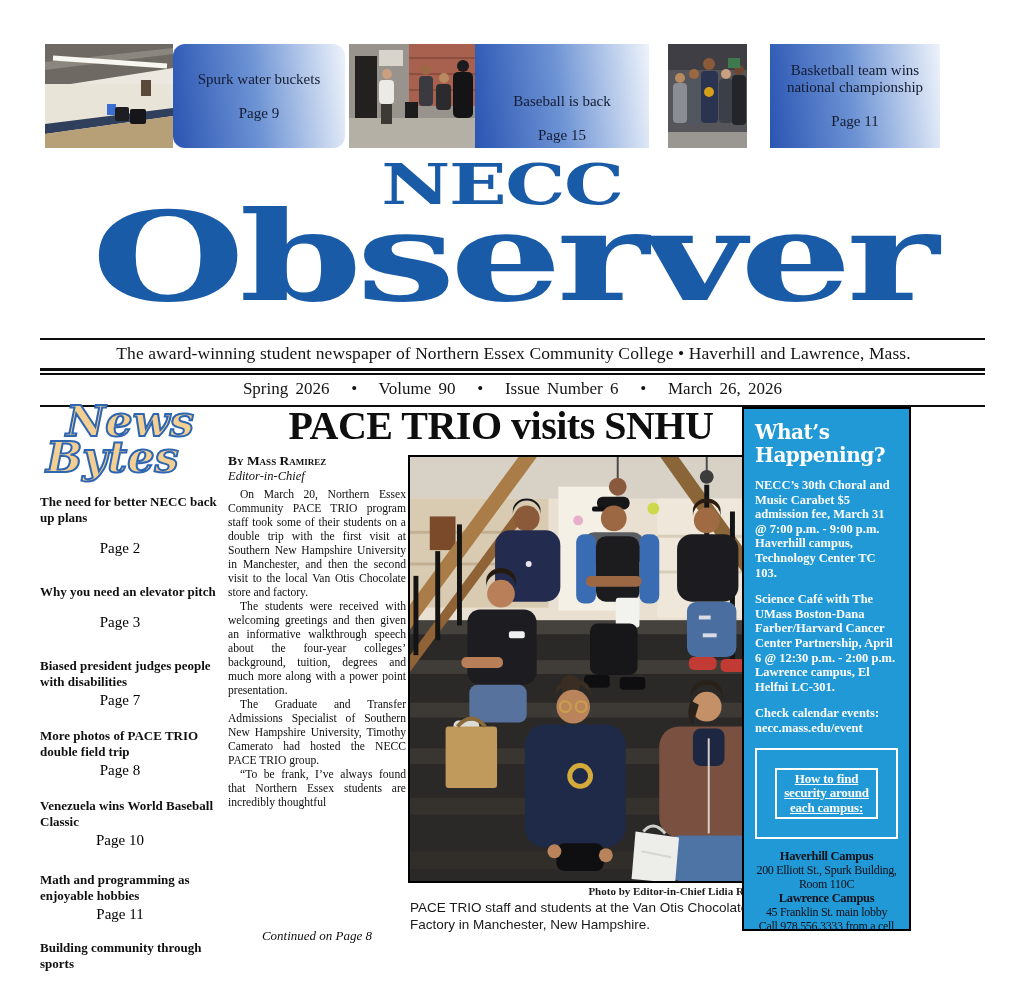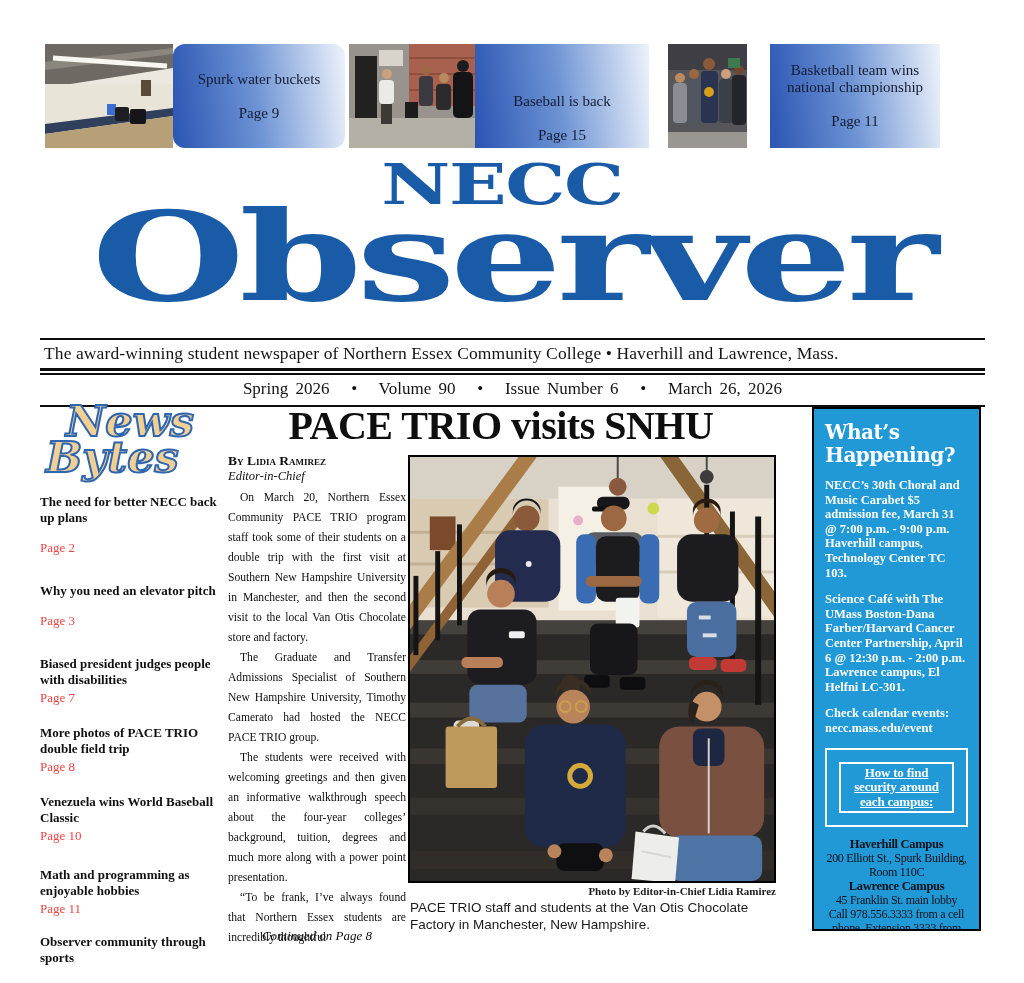--- a/index.html
+++ b/index.html
@@ -32,21 +32,21 @@
   .mast-title {
     position:absolute; left:60px; top:188px; width:905px; text-align:center;
     font-family:"DejaVu Serif", serif; font-weight:bold; color:#1a5ba8;
     font-size:124px; line-height:138px; transform:scaleX(1.42); transform-origin:center;
     letter-spacing:-4px;
   }
 
   .mast-rules { position:absolute; left:40px; top:338px; width:945px; }
   .tagline {
     border-top:2px solid #0d0d0d; padding:3px 2px 4px 4px;
-    font-size:17.5px; letter-spacing:0.1px; color:#141414; white-space:nowrap;
+    font-size:17.5px; letter-spacing:0.1px; color:#141414; white-space:nowrap;text-align:center;
   }
   .double-rule { height:7px; border-top:3px solid #0d0d0d; border-bottom:2px solid #0d0d0d; }
   .dateline {
     text-align:center; padding:4px 0 6px; font-size:17px; color:#141414;
     white-space:pre-wrap; word-spacing:3px;
   }
   .bottom-rule { border-top:2px solid #0d0d0d; }
 
   
   .newsbytes { position:absolute; left:40px; top:404px; width:178px; }
@@ -54,62 +54,62 @@
   .nb-line {
     font-family:"DejaVu Serif", serif; font-style:italic; font-weight:bold;
     font-size:43px; line-height:34px; color:#f3cf92;
     -webkit-text-stroke:2px #2e66b2;
     text-shadow:0 0 1px #2e66b2;
   }
   .nb-line2 { margin-left:-4px; margin-top:2px; }
   .nb-line1 { margin-left:16px; }
   .nb-item { margin-bottom:13px; }
   .nb-title { font-weight:bold; font-size:13px; line-height:16px; color:#101010; }
-  .nb-page  { text-align:left; font-size:13px; padding:14px 18px 14px 0; color:#ef4444; }
+  .nb-page  { text-align:center; font-size:15px; padding:14px 18px 14px 0; color:#000000; }
 
   
   .headline {
     position:absolute; left:222px; top:405px; width:558px; text-align:center;
     font-weight:bold; font-size:40px; line-height:42px; color:#0e0e0e;
     letter-spacing:-0.5px;
   }
   .byline { position:absolute; left:228px; top:453px; width:178px;
     font-weight:bold; font-variant:small-caps; font-size:13.5px; color:#0e0e0e; }
   .byline-role { position:absolute; left:228px; top:469px; width:178px;
     font-style:italic; font-size:12.5px; color:#0e0e0e; }
   .bodycol {
     position:absolute; left:228px; top:488px; width:178px;
-    font-size:11.6px; line-height:20px; text-align:justify; color:#0e0e0e;
+    font-size:11.6px; line-height:14px; text-align:justify; color:#0e0e0e;
   }
   .bodycol p { text-indent:12px; margin:0; }
   .continued { position:absolute; left:228px; top:928px; width:178px;
     text-align:center; font-style:italic; font-size:13px; color:#0e0e0e; }
 
   .main-photo {
     position:absolute; left:408px; top:455px; width:368px; height:428px;
     border:2px solid #000; overflow:hidden; background:#e9e0d2;
   }
   .main-photo svg { display:block; width:100%; height:100%; }
   .photo-credit { position:absolute; left:408px; top:885px; width:368px;
     text-align:right; font-weight:bold; font-size:11px; color:#1a1a1a; }
   .photo-caption { position:absolute; left:410px; top:899px; width:364px;
     font-family:"Liberation Sans", sans-serif; font-weight:normal;
     font-size:13.5px; line-height:17px; color:#1a1a1a; }
 
   
   .happening {
-    position:absolute; left:812px; top:407px; width:169px; height:524px;
+    position:absolute; left:742px; top:407px; width:169px; height:524px;
     background:#2199d6; border:2px solid #000; padding:12px 11px 8px; overflow:hidden;
   }
   .wh-title {
     font-family:"DejaVu Serif", serif; font-weight:bold; color:#ffffff;
     font-size:20px; line-height:23px; margin-bottom:11px; letter-spacing:-0.5px;
   }
   .wh-event { font-weight:bold; color:#ffffff; font-size:12.5px; line-height:14.6px; margin-bottom:12px; }
-  .security-outer { border:2px solid #ffffff; padding:12px; margin:2px 0 10px; }
+  .security-outer { border:2px solid #ffffff; padding:18px; margin:2px 0 10px; }
   .security-inner { border:2px solid #ffffff; padding:2px 1px; text-align:center; }
   .security-head { font-weight:bold; color:#ffffff; font-size:13px; line-height:14.5px;
     text-decoration:underline; letter-spacing:-0.2px; }
   .campus { text-align:center; color:#101018; font-size:12px; line-height:14px; letter-spacing:-0.3px; }
   .campus .b { font-weight:bold; font-size:12.5px; }
 </style>
 </head>
 <body>
 
 <div id="page">
@@ -222,33 +222,33 @@
     </div>
     <div class="nb-item">
       <div class="nb-title">Venezuela wins World Baseball Classic</div>
       <div class="nb-page" style="padding-top:2px; padding-bottom:10px;">Page 10</div>
     </div>
     <div class="nb-item">
       <div class="nb-title">Math and programming as enjoyable hobbies</div>
       <div class="nb-page" style="padding-top:2px; padding-bottom:4px;">Page 11</div>
     </div>
     <div class="nb-item">
-      <div class="nb-title">Observer community through sports</div>
+      <div class="nb-title">Building community through sports</div>
       <div class="nb-page">Page 13</div>
     </div>
   </div>
 
   <div class="headline">PACE TRIO visits SNHU</div>
-  <div class="byline">By Lidia Ramirez</div>
+  <div class="byline">By Mass Ramirez</div>
   <div class="byline-role">Editor-in-Chief</div>
 
   <div class="bodycol">
     <p>On March 20, Northern Essex Community PACE TRIO program staff took some of their students on a double trip with the first visit at Southern New Hampshire University in Manchester, and then the second visit to the local Van Otis Chocolate store and factory.</p>
+    <p>The students were received with welcoming greetings and then given an informative walkthrough speech about the four-year colleges’ background, tuition, degrees and much more along with a power point presentation.</p>
     <p>The Graduate and Transfer Admissions Specialist of Southern New Hampshire University, Timothy Camerato had hosted the NECC PACE TRIO group.</p>
-    <p>The students were received with welcoming greetings and then given an informative walkthrough speech about the four-year colleges’ background, tuition, degrees and much more along with a power point presentation.</p>
     <p>“To be frank, I’ve always found that Northern Essex students are incredibly thoughtful</p>
   </div>
   <div class="continued">Continued on Page 8</div>
 
   <div class="main-photo">
     <svg viewBox="0 0 368 428" preserveAspectRatio="none">
       <rect x="0" y="0" width="368" height="428" fill="#e9e0d2"></rect>
       <rect x="0" y="0" width="368" height="42" fill="#d8d2c6"></rect>
       <rect x="0" y="42" width="140" height="110" fill="#d9cbb2"></rect>
       <line x1="0" y1="76" x2="140" y2="76" stroke="#c2b094" stroke-width="3"></line>

